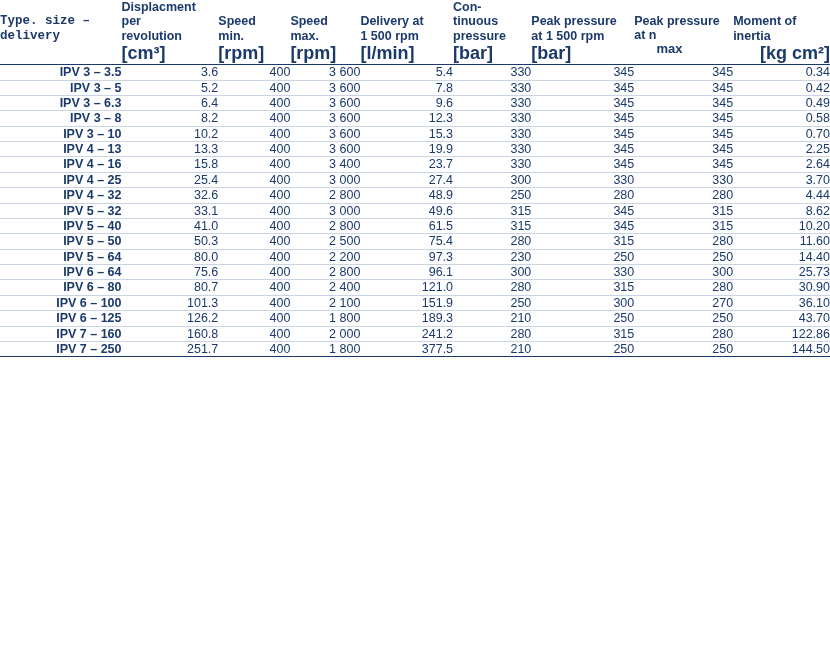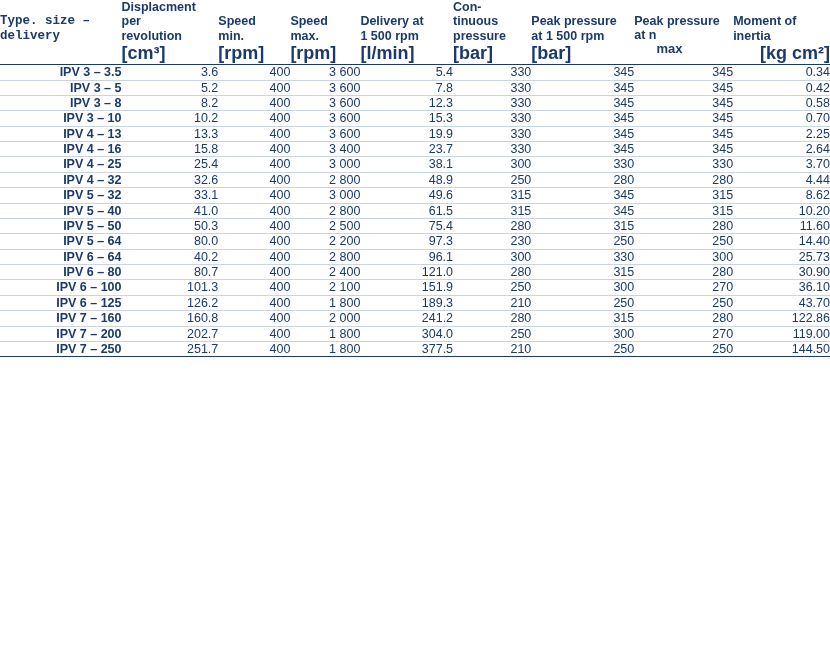--- a/index.html
+++ b/index.html
@@ -171,20 +171,31 @@
         <td>5.2</td>
         <td>400</td>
         <td>3 600</td>
         <td>7.8</td>
         <td>330</td>
         <td>345</td>
         <td>345</td>
         <td>0.42</td>
       </tr>
       <tr>
+        <td class="col-type">IPV 3 – 6.3</td>
+        <td>6.4</td>
+        <td>400</td>
+        <td>3 600</td>
+        <td>9.6</td>
+        <td>330</td>
+        <td>345</td>
+        <td>345</td>
+        <td>0.49</td>
+      </tr>
+      <tr>
         <td class="col-type">IPV 3 – 8</td>
         <td>8.2</td>
         <td>400</td>
         <td>3 600</td>
         <td>12.3</td>
         <td>330</td>
         <td>345</td>
         <td>345</td>
         <td>0.58</td>
       </tr>
@@ -219,21 +230,21 @@
         <td>330</td>
         <td>345</td>
         <td>345</td>
         <td>2.64</td>
       </tr>
       <tr>
         <td class="col-type">IPV 4 – 25</td>
         <td>25.4</td>
         <td>400</td>
         <td>3 000</td>
-        <td>38.1</td>
+        <td>27.4</td>
         <td>300</td>
         <td>330</td>
         <td>330</td>
         <td>3.70</td>
       </tr>
       <tr>
         <td class="col-type">IPV 4 – 32</td>
         <td>32.6</td>
         <td>400</td>
         <td>2 800</td>
@@ -282,21 +293,21 @@
         <td>400</td>
         <td>2 200</td>
         <td>97.3</td>
         <td>230</td>
         <td>250</td>
         <td>250</td>
         <td>14.40</td>
       </tr>
       <tr>
         <td class="col-type">IPV 6 – 64</td>
-        <td>40.2</td>
+        <td>75.6</td>
         <td>400</td>
         <td>2 800</td>
         <td>96.1</td>
         <td>300</td>
         <td>330</td>
         <td>300</td>
         <td>25.73</td>
       </tr>
       <tr>
         <td class="col-type">IPV 6 – 80</td>
@@ -334,31 +345,20 @@
       <tr>
         <td class="col-type">IPV 7 – 160</td>
         <td>160.8</td>
         <td>400</td>
         <td>2 000</td>
         <td>241.2</td>
         <td>280</td>
         <td>315</td>
         <td>280</td>
         <td>122.86</td>
-      </tr>
-      <tr>
-        <td class="col-type">IPV 7 – 200</td>
-        <td>202.7</td>
-        <td>400</td>
-        <td>1 800</td>
-        <td>304.0</td>
-        <td>250</td>
-        <td>300</td>
-        <td>270</td>
-        <td>119.00</td>
       </tr>
       <tr>
         <td class="col-type">IPV 7 – 250</td>
         <td>251.7</td>
         <td>400</td>
         <td>1 800</td>
         <td>377.5</td>
         <td>210</td>
         <td>250</td>
         <td>250</td>

